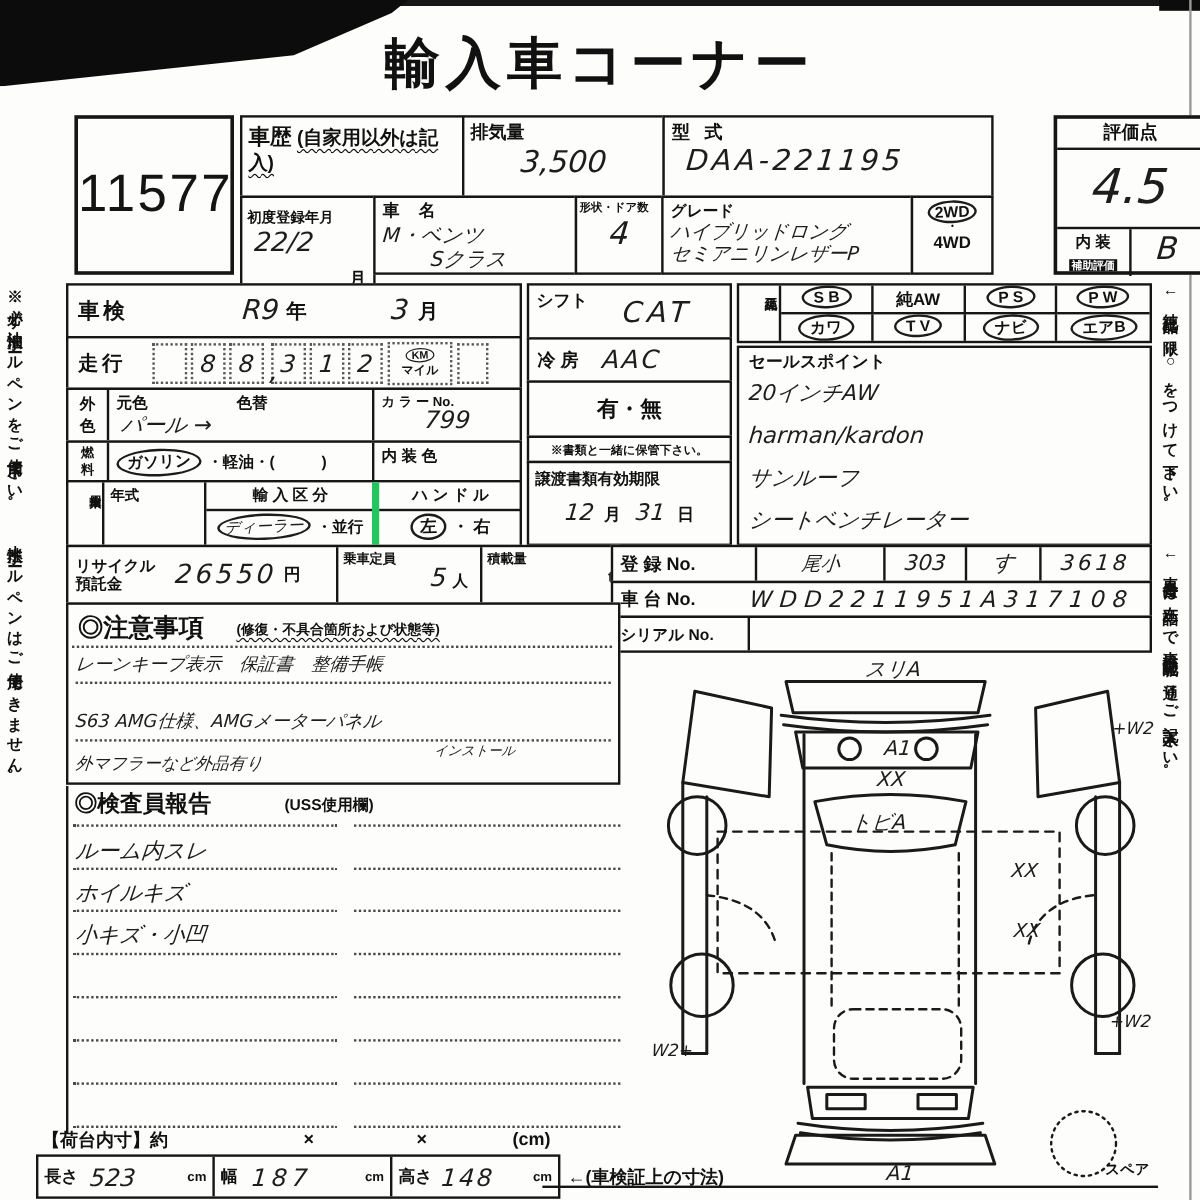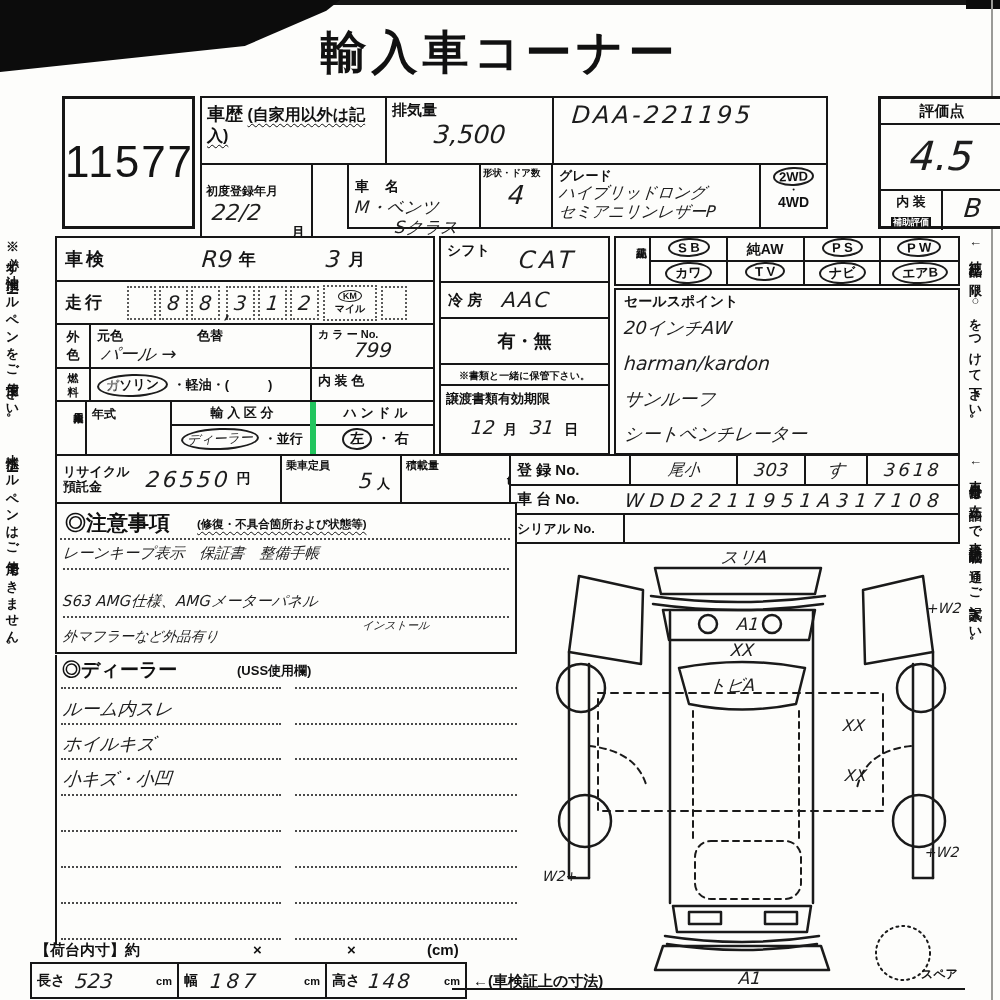--- a/index.html
+++ b/index.html
@@ -35,45 +35,46 @@
 
   <div class="cell" style="left:200px;top:96px;width:187px;height:69px;padding:4px 5px;">
     <span class="lbl" style="font-size:18px;">車歴</span>
     <span class="lbl wavy" style="font-size:16px;">(自家用以外は記入)</span>
   </div>
   <div class="cell" style="left:385px;top:96px;width:169px;height:69px;padding:3px 5px;">
     <div class="lbl" style="font-size:15px;">排気量</div>
     <div style="text-align:center;"><span class="hw" style="font-size:25px;">3,500</span></div>
   </div>
   <div class="cell" style="left:552px;top:96px;width:276px;height:69px;padding:3px 6px;">
+    <div class="lbl" style="font-size:15px;letter-spacing:4px;">型 式</div>
     <div><span class="hw" style="font-size:24px;letter-spacing:3px;margin-left:12px;">DAA-221195</span></div>
   </div>
 
   <div class="cell b3" style="left:833px;top:96px;width:128px;height:133px;margin-left:45px;">
     <div class="lbl" style="font-size:15px;text-align:center;border-bottom:2px solid #161616;height:24px;line-height:24px;">評価点</div>
     <div style="height:64px;text-align:center;">
       <span class="hw" style="font-size:40px;line-height:62px;">4.5</span>
     </div>
     <div style="border-top:2px solid #161616;height:39px;display:flex;">
       <div style="width:60px;border-right:2px solid #161616;text-align:center;padding-top:2px;">
         <div class="lbl" style="font-size:13px;">内 装</div>
         <span class="lbl inv" style="font-size:9px;">補助評価</span>
       </div>
       <div style="flex:1;text-align:center;">
         <span class="hw" style="font-size:26px;line-height:35px;">B</span>
       </div>
     </div>
   </div>
 
-  <div class="cell" style="left:200px;top:163px;width:113px;height:84px;padding:18px 4px;">
+  <div class="cell" style="left:200px;top:163px;width:113px;height:84px;padding:8px 4px;">
     <div class="lbl" style="font-size:12px;">初度登録年月</div>
     <span class="hw" style="font-size:22px;margin-left:6px;">22/2</span>
     <span class="lbl abs" style="right:6px;bottom:3px;font-size:14px;">月</span>
   </div>
-  <div class="cell" style="left:311px;top:163px;width:170px;height:66px;padding:13px 6px;margin-left:36px;">
+  <div class="cell" style="left:311px;top:163px;width:170px;height:66px;padding:2px 6px;">
     <div class="lbl" style="font-size:14px;letter-spacing:6px;">車 名</div>
     <div><span class="hw" style="font-size:17px;">M・ベンツ</span></div>
     <div style="margin-left:40px;margin-top:-3px;"><span class="hw" style="font-size:17px;">Sクラス</span></div>
   </div>
   <div class="cell" style="left:479px;top:163px;width:74px;height:66px;padding:2px 2px;">
     <div class="lbl" style="font-size:9.5px;">形状・ドア数</div>
     <div style="text-align:center;"><span class="hw" style="font-size:26px;">4</span></div>
   </div>
   <div class="cell" style="left:551px;top:163px;width:210px;height:66px;padding:2px 6px;">
     <div class="lbl" style="font-size:13px;">グレード</div>
@@ -267,21 +268,21 @@
       <span class="hw" style="font-size:15px;">レーンキープ表示　保証書　整備手帳</span>
     </div>
     <div class="abs" style="left:6px;top:88px;width:446px;height:26px;border-bottom:2px dotted #4a4a4a;">
       <span class="hw" style="font-size:15px;">S63 AMG仕様、AMGメーターパネル</span>
     </div>
     <span class="hw abs" style="left:305px;top:114px;font-size:11px;">インストール</span>
     <span class="hw abs" style="left:6px;top:124px;font-size:14px;">外マフラーなど外品有り</span>
   </div>
 
   <div class="abs" style="left:55px;top:655px;width:465px;height:290px;border-left:2px solid #161616;">
-    <span class="lbl abs" style="left:5px;top:2px;font-size:19px;">◎ディーラー</span>
+    <span class="lbl abs" style="left:5px;top:2px;font-size:19px;">◎検査員報告</span>
     <span class="lbl abs" style="left:180px;top:7px;font-size:13px;">(USS使用欄)</span>
     <div class="dotline" style="left:4px;top:32px;width:220px;"></div>
     <div class="dotline" style="left:4px;top:68px;width:220px;"></div>
     <div class="dotline" style="left:4px;top:103px;width:220px;"></div>
     <div class="dotline" style="left:4px;top:139px;width:220px;"></div>
     <div class="dotline" style="left:4px;top:175px;width:220px;"></div>
     <div class="dotline" style="left:4px;top:211px;width:220px;"></div>
     <div class="dotline" style="left:4px;top:247px;width:220px;"></div>
     <div class="dotline" style="left:4px;top:283px;width:220px;"></div>
     <div class="dotline" style="left:238px;top:32px;width:222px;"></div>

